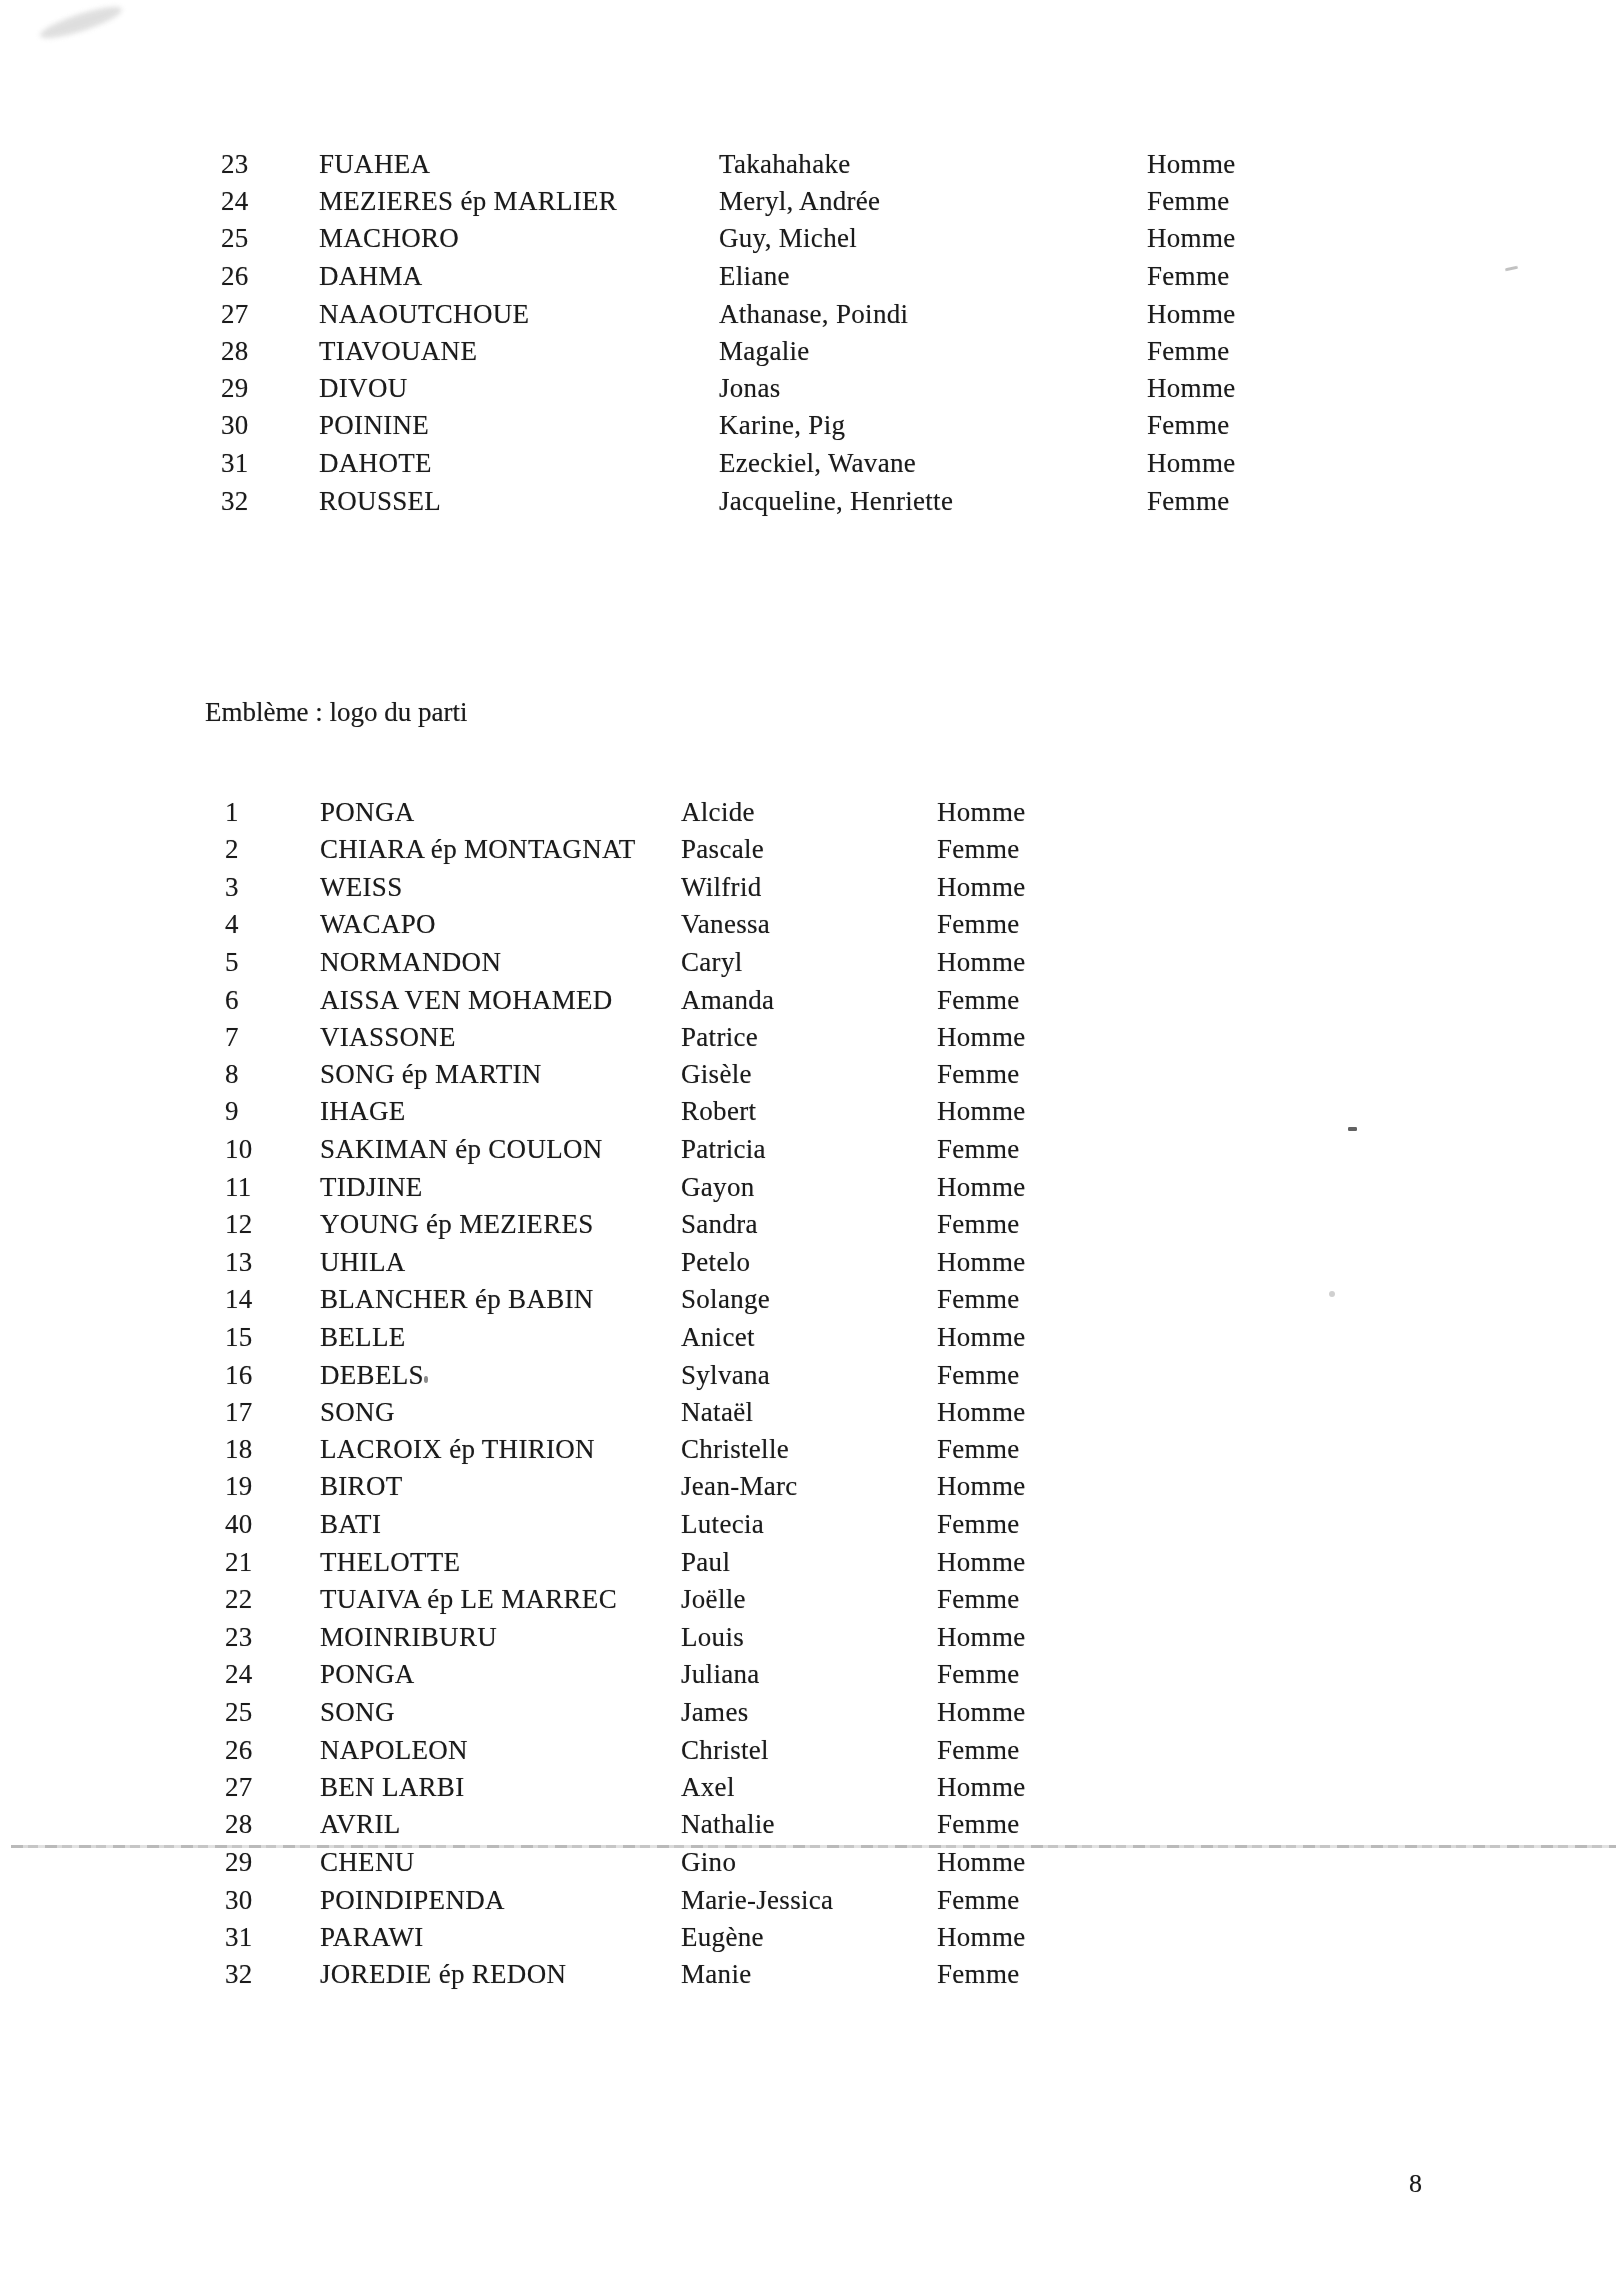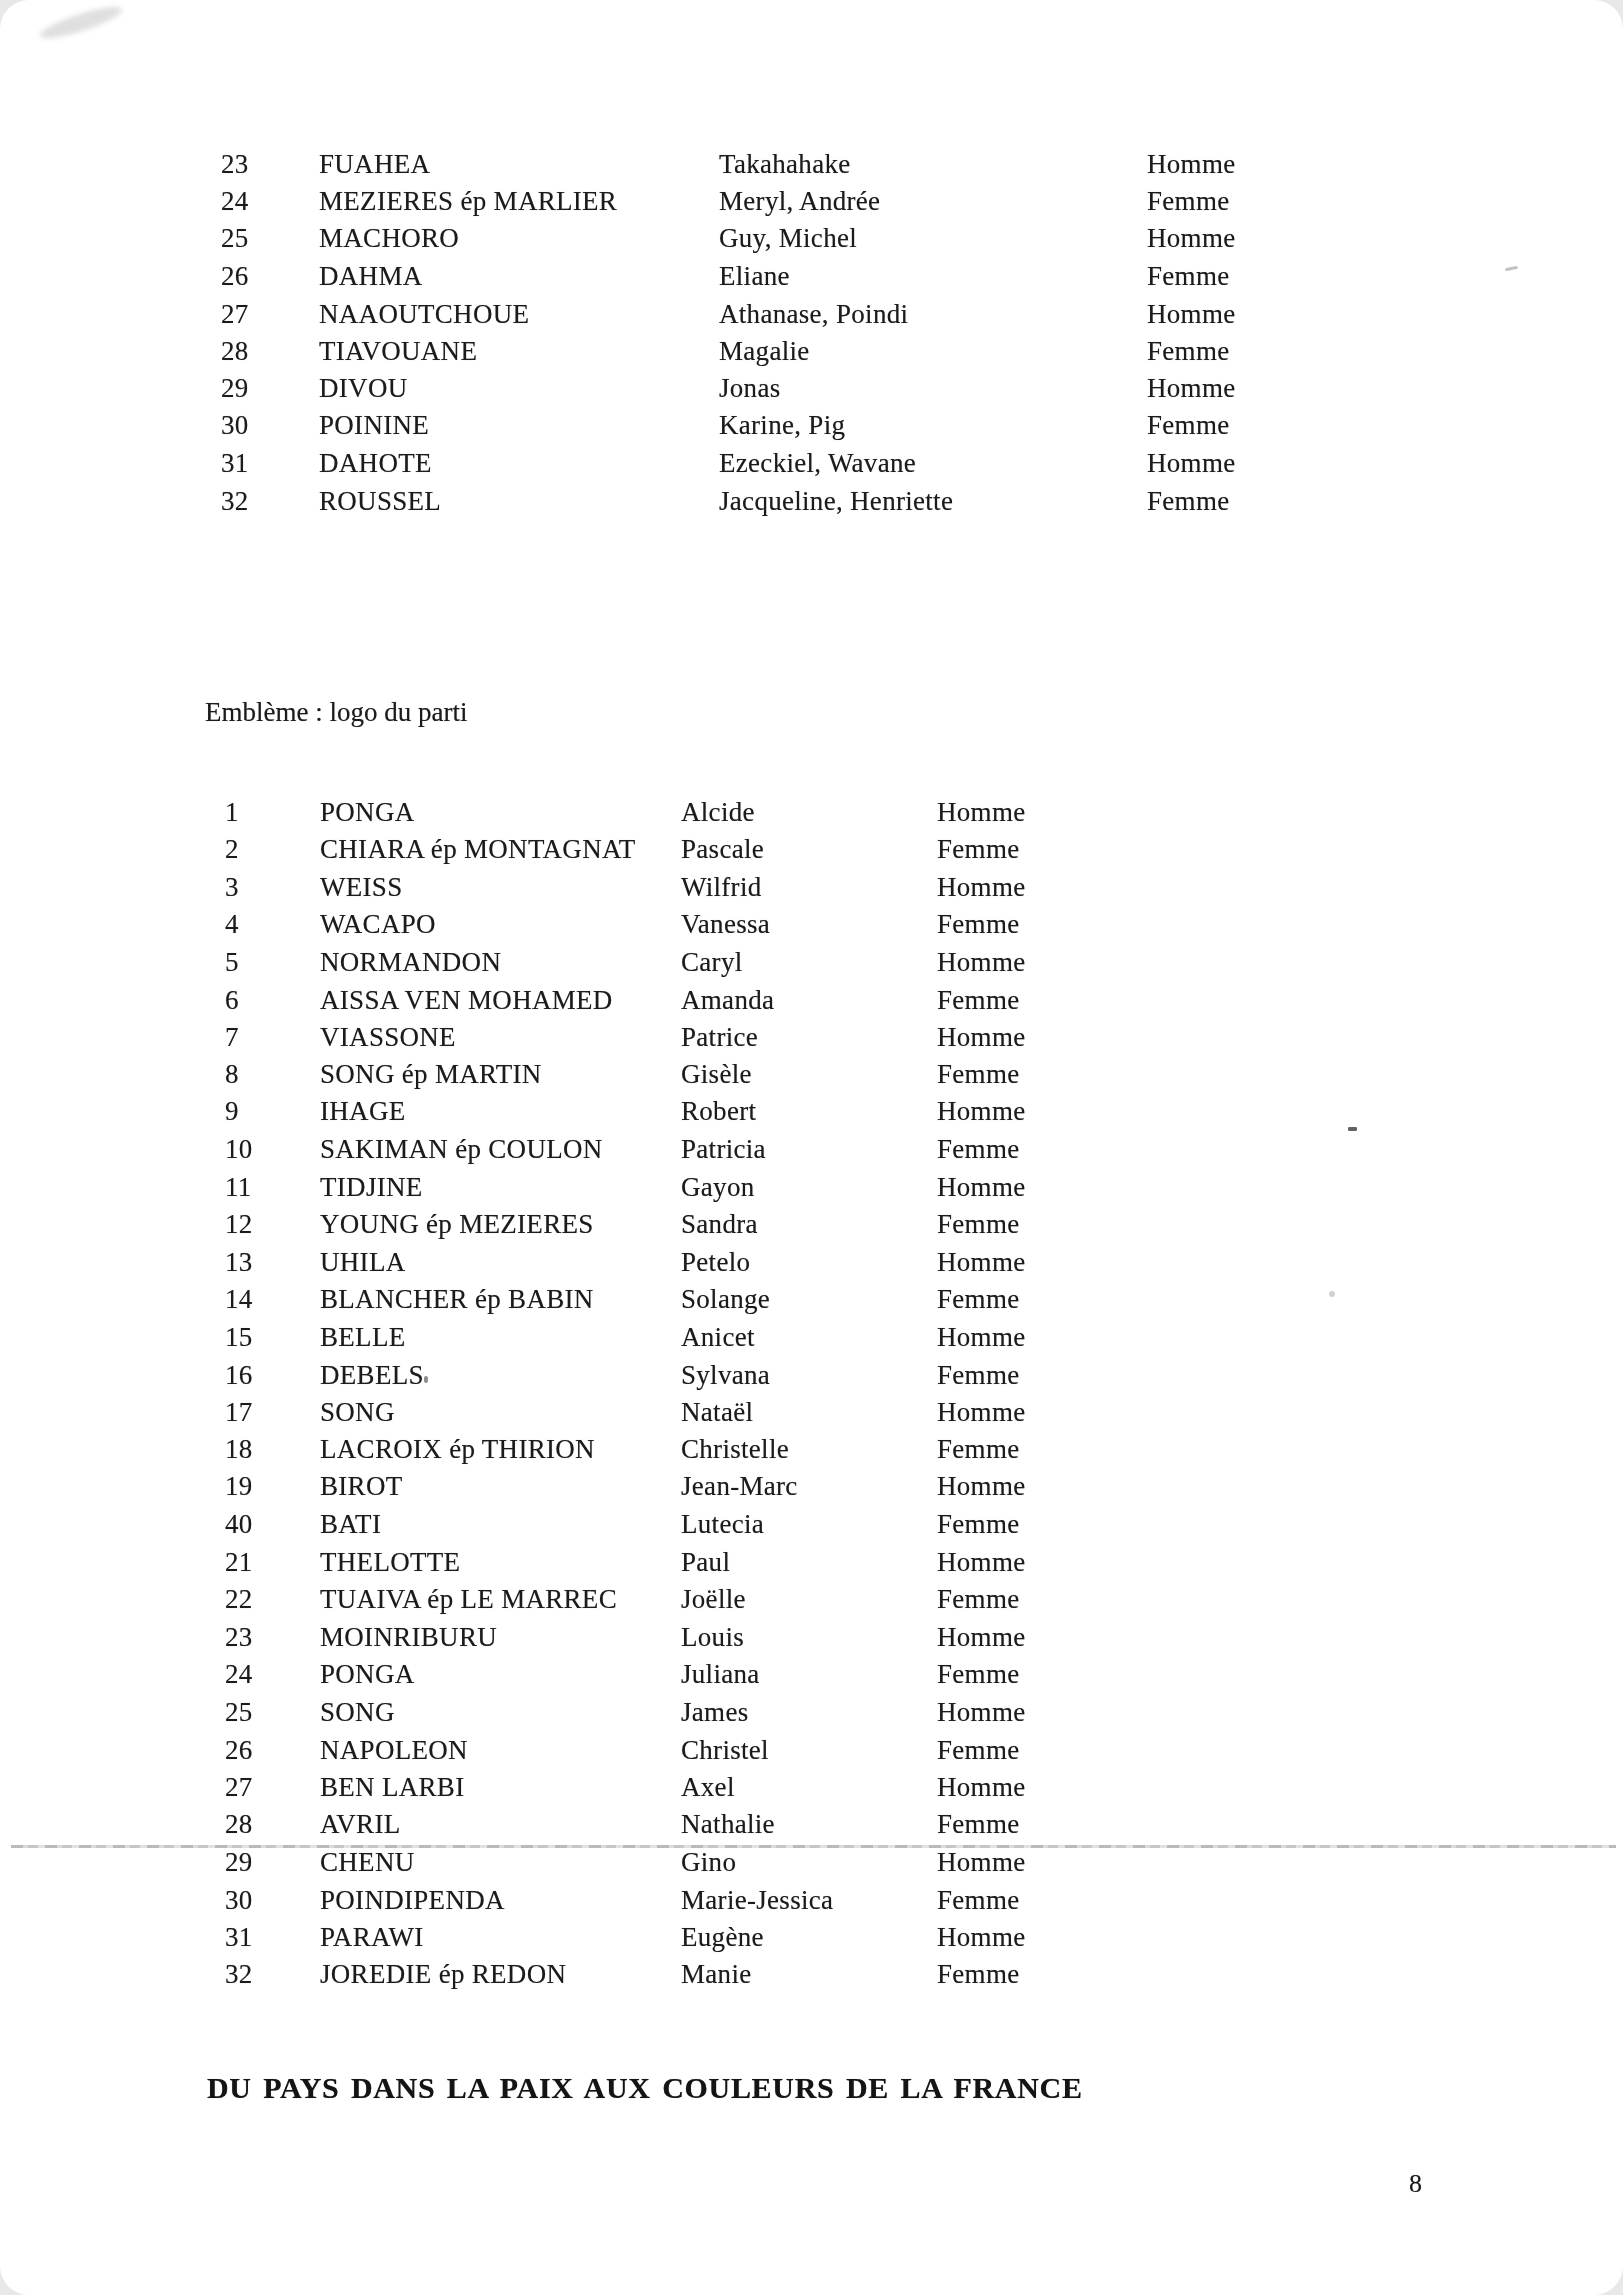--- a/index.html
+++ b/index.html
@@ -1,18 +1,18 @@
 <!DOCTYPE html>
 <html style="font-size:10.5px"><head>
 <meta charset="utf-8">
 <style>
   html,body{margin:0;padding:0;background:#e8e8e8;}
   .page{
     position:relative;width:1623px;height:2295px;background:#ffffff;
-    font-family:"Liberation Serif","DejaVu Serif",serif;color:#1b1b1b;overflow:hidden;border-radius:29px;
+    font-family:"Liberation Serif","DejaVu Serif",serif;color:#1b1b1b;overflow:hidden;
   }
   
   .row{position:absolute;left:0;width:1623px;height:38px;line-height:38px;font-size:27px;letter-spacing:0.3px;}
   .row span{position:absolute;white-space:nowrap;text-shadow:0 0 0.7px rgba(25,25,25,.45);}
   .list-a .c-num{left:221px;} .list-a .c-last{left:319px;} .list-a .c-first{left:719px;} .list-a .c-gender{left:1147px;}
   .list-b .c-num{left:225px;} .list-b .c-last{left:320px;} .list-b .c-first{left:681px;} .list-b .c-gender{left:937px;}
   
   .h-sec{
     position:absolute;left:205px;font-size:30px;font-weight:bold;line-height:37px;
     letter-spacing:0.7px;word-spacing:3.3px;white-space:nowrap;color:#141414;
@@ -304,19 +304,18 @@
       </div>
       <div class="row" style="top: 1955px;">
         <span class="c-num">32</span>
         <span class="c-last">JOREDIE ép REDON</span>
         <span class="c-first">Manie</span>
         <span class="c-gender">Femme</span>
       </div>
     </div>
 
   <div class="h-sec h-03">
-    <div>DU PAYS DANS LA PAIX AUX COULEURS DE LA FRANCE</div>
   </div>
 
   <div class="pagenum">8</div>
 
 </div>
 
 
 </body></html>

